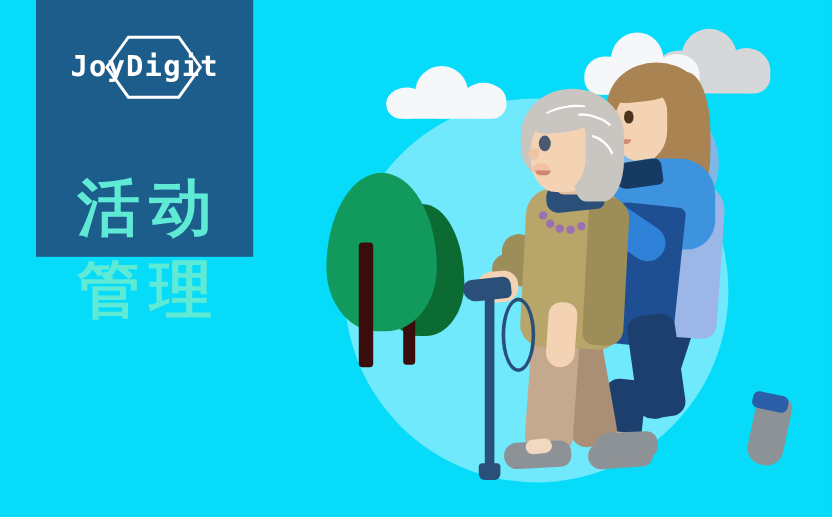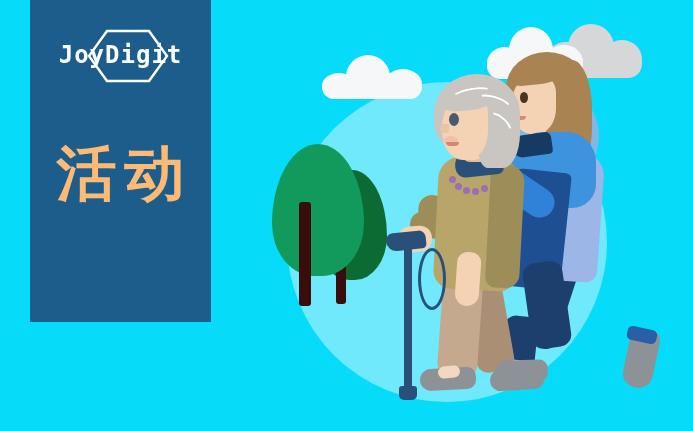--- a/index.html
+++ b/index.html
@@ -21,41 +21,41 @@
   .cloud{position:absolute;}
   .cloud i{position:absolute;border-radius:50%;display:block;}
   .cloud .base{border-radius:40px;}
 
   
   .tree-crown{position:absolute;border-radius:50% 50% 46% 46%/60% 60% 40% 40%;}
   .trunk{position:absolute;background:#3a0d0d;border-radius:3px;}
 
   
   .panel{
-    position:absolute;left:30px;top:0;width:181px;height:322px;
+    position:absolute;left:30px;top:0;width:181px;height:214px;
     background:#1d5d8c;
   }
   .logo-wrap{
     position:absolute;left:0;top:28px;width:181px;text-align:center;
   }
   .hexmark{position:relative;display:inline-block;width:144px;height:56px;}
   .hexmark svg{position:absolute;left:0;top:0;}
   .logo-en{
     position:absolute;left:0;top:12px;width:144px;text-align:center;
     color:#ffffff;font-size:24px;font-weight:bold;letter-spacing:1px;
     font-family:"DejaVu Sans Mono","Liberation Mono",monospace;
     line-height:30px;
   }
   .logo-cn{
     margin-top:8px;color:#ffffff;font-size:21px;font-weight:bold;
     letter-spacing:2px;line-height:26px;
   }
   .panel-title{
     position:absolute;left:0;top:140px;width:181px;text-align:center;
-    color:#fdba74;font-size:60px;font-weight:bold;letter-spacing:8px;
+    color:#5eead4;font-size:52px;font-weight:bold;letter-spacing:8px;
     line-height:68px;text-indent:8px;
   }
   .panel-title span{display:block;}
 
   
   .sh{position:absolute;}          
   .rr{border-radius:50%;}
 
   
   .skin{background:#f4d2b4;}
@@ -204,17 +204,18 @@
       <div class="hexmark">
         <svg width="144" height="56" viewBox="0 0 144 56" aria-hidden="true">
           <polygon points="58,3 100,3 118,28 100,53 58,53 40,28" fill="none" stroke="#ffffff" stroke-width="2.4"></polygon>
         </svg>
         <div class="logo-en">JoyDigit</div>
       </div>
     </div>
 
     <div class="panel-title">
       <span>活动</span>
+      <span>管理</span>
     </div>
 
   </div>
 
 </div>
 
 </body></html>

